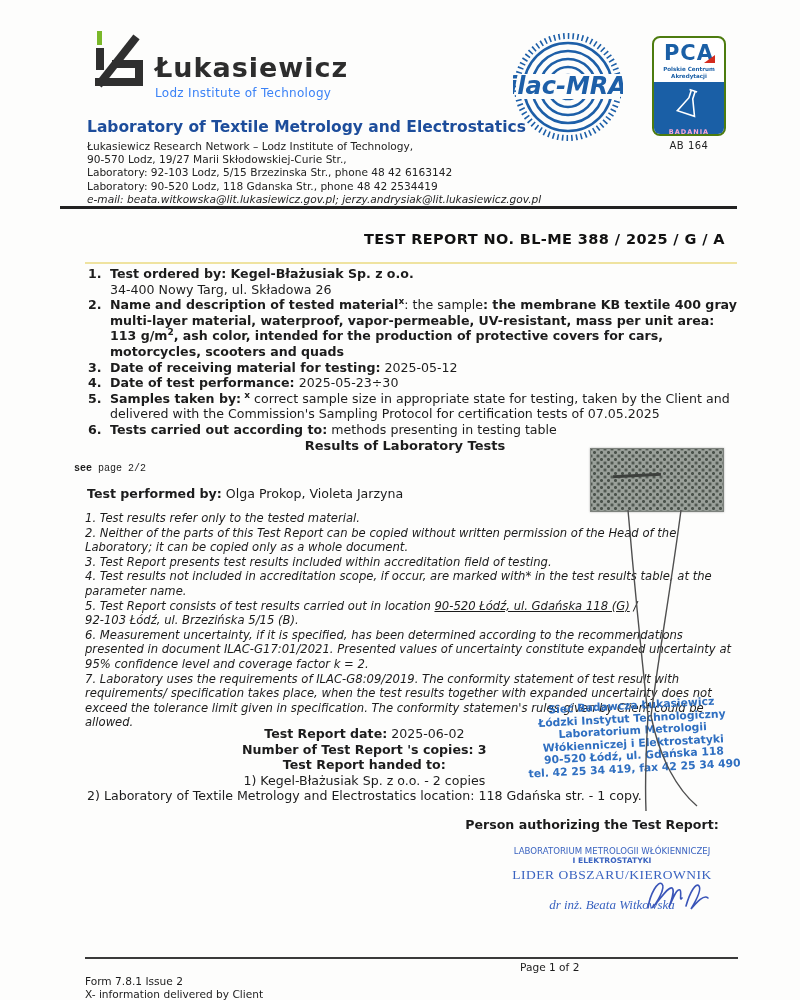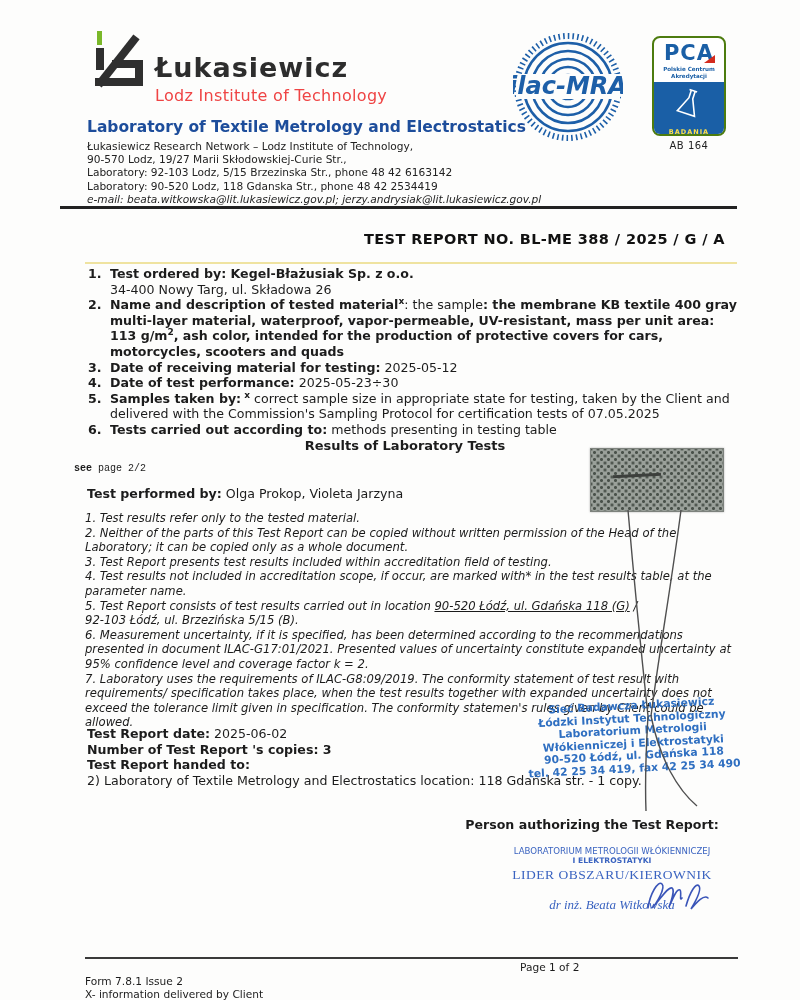--- a/index.html
+++ b/index.html
@@ -6,33 +6,33 @@
   body{
     width:800px;height:1000px;position:relative;background:#fdfdfc;
     font-family:"DejaVu Sans","Liberation Sans",sans-serif;color:#1c1c1c;
     overflow:hidden;
   }
   .abs{position:absolute;}
   
   .logo-svg{left:86px;top:30px;}
   .brand{left:155px;top:52px;}
   .brand-name{font-size:27px;font-weight:bold;color:#2d2d2d;letter-spacing:1px;}
-  .brand-sub{font-size:16px;color:#ef4444;margin-top:3px;letter-spacing:0.3px;}
+  .brand-sub{font-size:12px;color:#3b82f6;margin-top:3px;letter-spacing:0.3px;}
   .lab-title{left:87px;top:118px;font-size:15.5px;font-weight:bold;color:#1d4d9b;}
   .addr{left:87px;top:140px;font-size:10.6px;line-height:13.2px;color:#222;}
   .email-line{font-style:italic;}
   .email-line .lbl{font-style:italic;}
   
   .ilac{left:513px;top:31px;}
   .pca-wrap{left:651px;top:36px;width:76px;text-align:center;}
   .pca-box{width:70px;height:96px;border:2px solid #4d7c0f;border-radius:8px;background:#fff;margin:0 auto;overflow:hidden;position:relative;}
   .pca-name{font-size:21px;font-weight:bold;color:#1a5fa6;letter-spacing:1px;margin-top:3px;position:relative;}
   .pca-red{position:absolute;top:17px;right:9px;width:0;height:0;border-left:11px solid transparent;border-bottom:8px solid #d42b1e;}
   .pca-org{font-size:5.6px;font-weight:bold;color:#1a5fa6;line-height:6.5px;margin-top:1px;}
-  .pca-blue{background:#1a5fa6;margin-top:3px;height:62px;color:#fde047;padding-top:4px;}
+  .pca-blue{background:#1a5fa6;margin-top:3px;height:62px;color:#f9a8d4;padding-top:4px;}
   .pca-badania{font-size:6.5px;font-weight:bold;letter-spacing:1px;margin-top:2px;}
   .pca-num{font-size:10px;color:#222;margin-top:4px;letter-spacing:0.5px;}
   .divider{left:60px;top:206px;width:677px;height:2.5px;background:#222;}
   .report-title{left:85px;top:231px;width:640px;text-align:right;font-size:14.5px;font-weight:bold;letter-spacing:0.4px;color:#111;}
   .yellow-line{left:85px;top:262px;width:652px;height:2px;background:#efe3a0;}
   
   .list{left:88px;top:266px;width:650px;font-size:12.6px;line-height:15.6px;}
   .li{display:flex;}
   .num{width:22px;font-weight:bold;flex:0 0 22px;}
   .li-body{flex:1;}
@@ -47,21 +47,21 @@
     background-color:#9aa09a;
     background-image:radial-gradient(#49514a 1.3px,transparent 1.6px),radial-gradient(#49514a 1.3px,transparent 1.6px);
     background-size:7px 7px;background-position:0 0,3.5px 3.5px;
     border:1px solid #7d827d;box-shadow:0 0 2px rgba(0,0,0,.3);}
   .staple{left:613px;top:474px;width:48px;height:3px;background:#3c3f3c;z-index:3;transform:rotate(-3deg);}
   
   .notes{left:85px;top:511px;width:657px;font-size:11.6px;line-height:14.6px;font-style:italic;color:#1b1b1b;}
   .notes p{margin:0;}
   .u{text-decoration:underline;}
   
-  .issue{left:87px;top:726px;font-size:12.6px;line-height:15.6px;}
+  .issue{left:87px;top:726px;font-size:12.6px;line-height:15.6px;text-align:center;}
   
   .addr-stamp{left:524px;top:700px;width:218px;text-align:center;color:#2f6fc1;
     font-size:10.8px;font-weight:bold;line-height:12.6px;transform:rotate(-3deg);z-index:4;}
   
   .authorizing{left:452px;top:817px;width:280px;text-align:center;font-size:12.6px;font-weight:bold;}
   .sig-stamp{left:492px;top:846px;width:240px;text-align:center;color:#3a63c0;z-index:4;}
   .sig-l1{font-size:8.6px;font-weight:normal;line-height:10px;}
   .sig-l2{font-size:7.6px;font-weight:bold;line-height:9px;}
   .sig-l3{font-family:"Liberation Serif","DejaVu Serif",serif;font-size:13.5px;letter-spacing:0.5px;margin-top:2px;}
   .sig-name{font-family:"Liberation Serif","DejaVu Serif",serif;font-style:italic;font-size:13px;margin-top:14px;}
@@ -184,20 +184,21 @@
   <p>4.  Test results not included in accreditation scope, if occur, are marked with* in the test results table, at the parameter name.</p>
   <p><span>5.  Test Report consists of test results carried out in location </span><span class="u">90-520 Łódź, ul. Gdańska 118 (G)</span><span> /</span><br><span>92-103 Łódź, ul. Brzezińska 5/15 (B).</span></p>
   <p>6.  Measurement uncertainty, if it is specified, has been determined according to the recommendations presented in document ILAC-G17:01/2021. Presented values of uncertainty constitute expanded uncertainty at 95% confidence level  and coverage factor k = 2.</p>
   <p>7.  Laboratory uses the requirements of ILAC-G8:09/2019. The conformity statement of test result with requirements/ specification takes place, when the test results together with expanded uncertainty does not exceed the tolerance limit given in specification. The conformity statemen's rules given by Client could be allowed.</p>
 </div>
 
 <div class="abs issue">
   <div><span class="b">Test Report date:</span><span> 2025-06-02</span></div>
   <div class="b">Number of Test Report 's copies: 3</div>
   <div class="b">Test Report handed to:</div>
+  <div>1) Kegel-Błażusiak Sp. z o.o. - 2 copies</div>
   <div>2) Laboratory of Textile Metrology and Electrostatics location: 118 Gdańska str. - 1 copy.</div>
 </div>
 
 <div class="abs addr-stamp">
   <div>Sieć Badawcza Łukasiewicz</div>
   <div>Łódzki Instytut Technologiczny</div>
   <div>Laboratorium Metrologii</div>
   <div>Włókienniczej i Elektrostatyki</div>
   <div>90-520 Łódź, ul. Gdańska 118</div>
   <div>tel. 42 25 34 419, fax 42 25 34 490</div>

